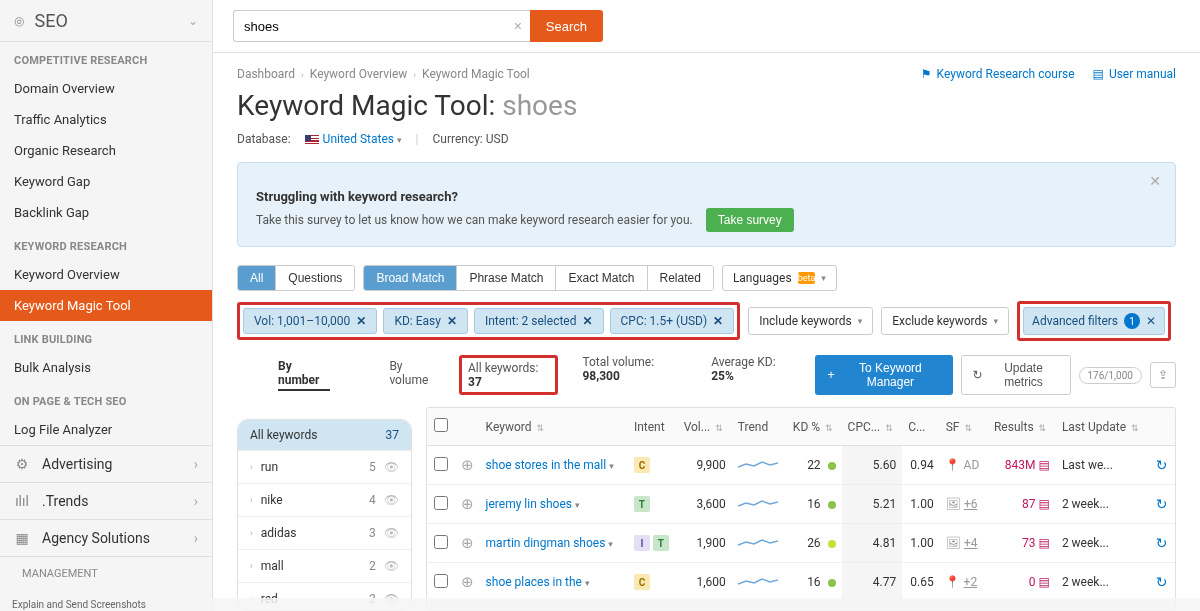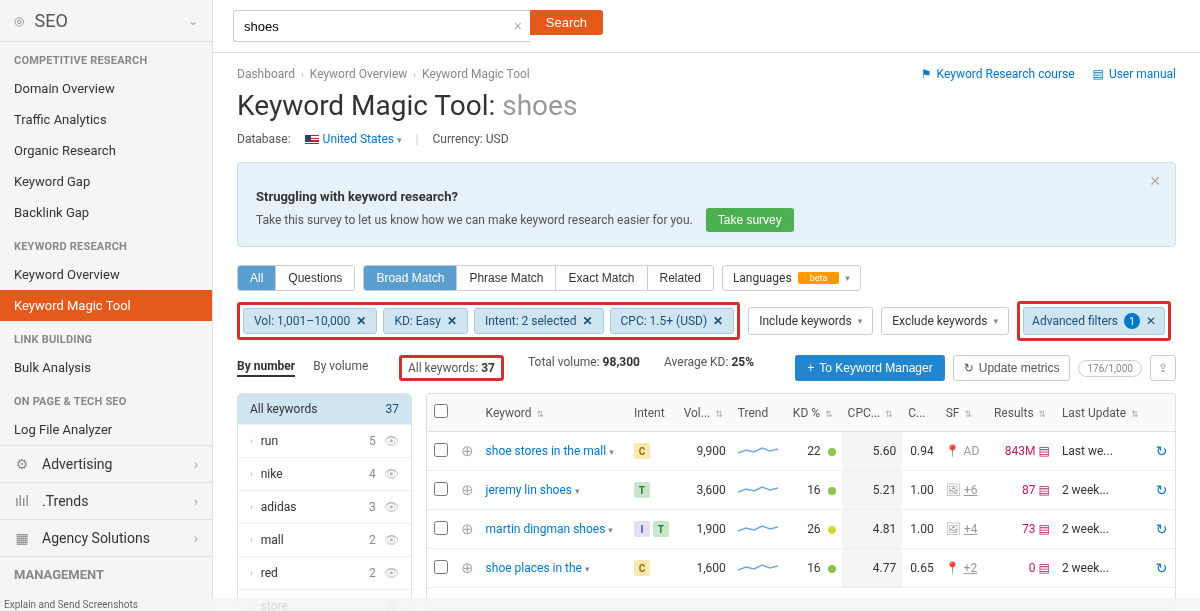--- a/index.html
+++ b/index.html
@@ -11,27 +11,27 @@
 .sidebar-header .icon { margin-right: 10px; color: #888; }
 .sidebar-header .title { flex: 1; font-size: 18px; color: #555; }
 .sidebar-header .chev { color: #aaa; }
 .sidebar-section-title { padding: 12px 14px 6px; font-size: 11px; font-weight: 700; color: #888; letter-spacing: 0.2px; }
 .sidebar-item { display: block; padding: 8px 14px; font-size: 13px; color: #333; cursor: pointer; }
 .sidebar-item.active { background: #e55a1a; color: #fff; }
 .sidebar-big { display: flex; align-items: center; padding: 10px 14px; font-size: 14px; color: #333; cursor: pointer; border-top: 1px solid #e0e0e0; }
 .sidebar-big .bicon { margin-right: 12px; width: 16px; text-align: center; color: #888; }
 .sidebar-big .chev { color: #aaa; }
 .sidebar-footer { border-top: 1px solid #e0e0e0; }
-.sidebar-footer .section-title { padding: 10px 14px 4px; font-size: 13px; color: #888; font-weight: 700; }
+.sidebar-footer .section-title { padding: 10px 22px 4px; font-size: 11px; color: #888; font-weight: 400; }
 .sidebar-footer .my-reports { display: flex; align-items: center; justify-content: space-between; padding: 6px 14px; font-size: 13px; }
 .topbar { display: flex; align-items: center; padding: 10px 20px; border-bottom: 1px solid #e0e0e0; background: #fff; gap: 0; }
 .search-box { flex: 0 0 370px; display: flex; }
 .search-input { flex: 1; height: 32px; border: 1px solid #ccc; border-right: none; border-radius: 3px 0 0 3px; padding: 0 10px; font-size: 13px; }
 .search-clear { width: 24px; height: 32px; border: 1px solid #ccc; border-left: none; border-right: none; background: #fff; color: #aaa; cursor: pointer; display: flex; align-items: center; justify-content: center; font-size: 14px; }
-.search-btn { height: 25px; padding: 0 16px; background: #e55a1a; color: #fff; border: none; border-radius: 0 3px 3px 0; font-size: 13px; cursor: pointer; }
+.search-btn { height: 32px; padding: 0 16px; background: #e55a1a; color: #fff; border: none; border-radius: 0 3px 3px 0; font-size: 13px; cursor: pointer; }
 .breadcrumb-row { display: flex; align-items: center; justify-content: space-between; padding: 14px 24px 8px; }
 .breadcrumb { font-size: 12px; color: #888; }
 .breadcrumb .sep { margin: 0 6px; font-size: 9px; color: #aaa; }
 .top-links { display: flex; gap: 18px; font-size: 12px; color: #0077cc; }
 .top-links span { display: flex; align-items: center; gap: 5px; cursor: pointer; }
 .page-title-row { padding: 0 24px 10px; }
 .page-title { font-size: 28px; font-weight: 400; color: #333; }
 .page-title .kw { color: #999; }
 .meta-row { display: flex; align-items: center; gap: 14px; padding: 0 24px 16px; font-size: 12px; color: #555; }
 .meta-row .link { color: #0077cc; cursor: pointer; }
@@ -42,45 +42,45 @@
 .banner-title { font-size: 13px; font-weight: 700; margin-bottom: 4px; margin-top: 12px; }
 .banner-text { font-size: 12px; color: #555; display: inline; }
 .banner-btn { display: inline-block; margin-left: 10px; background: #4caf50; color: #fff; border: none; padding: 5px 12px; border-radius: 3px; font-size: 12px; cursor: pointer; }
 .banner-close { position: absolute; top: 10px; right: 14px; color: #aaa; font-size: 14px; cursor: pointer; }
 .tab-row { display: flex; align-items: flex-end; gap: 8px; padding: 0 24px 10px; flex-wrap: wrap; }
 .tab-group { display: flex; border: 1px solid #ccc; border-radius: 3px; overflow: hidden; }
 .tab-group button { border: none; border-right: 1px solid #ccc; background: #fff; padding: 5px 12px; font-size: 12px; cursor: pointer; color: #333; }
 .tab-group button:last-child { border-right: none; }
 .tab-group button.active { background: #5a9ecf; color: #fff; }
 .lang-btn { display: flex; align-items: center; gap: 6px; border: 1px solid #ccc; border-radius: 3px; padding: 5px 10px; background: #fff; cursor: pointer; font-size: 12px; }
-.badge-beta { background: #f90; color: #fff; font-size: 9px; padding: 1px 12px; border-radius: 2px; }
+.badge-beta { background: #f90; color: #fff; font-size: 9px; padding: 1px 0; border-radius: 2px; }
 .chev-down { font-size: 9px; color: #888; }
 .filter-row { display: flex; align-items: center; gap: 8px; padding: 0 24px 14px; flex-wrap: wrap; }
 .red-box { border: 3px solid #d32f2f; border-radius: 3px; padding: 3px; display: flex; gap: 6px; }
 .red-box-single { border: 3px solid #d32f2f; border-radius: 3px; padding: 3px; display: flex; gap: 0; }
 .filter-chip { display: flex; align-items: center; gap: 6px; background: #d0e5f2; border: 1px solid #a6cce5; border-radius: 3px; padding: 5px 10px; font-size: 12px; color: #1a5080; cursor: pointer; }
 .filter-chip .x { font-weight: 700; font-size: 12px; cursor: pointer; }
 .filter-dd { display: flex; align-items: center; gap: 6px; border: 1px solid #ccc; border-radius: 3px; padding: 6px 10px; background: #fff; cursor: pointer; font-size: 12px; }
 .adv-chip { display: flex; align-items: center; gap: 6px; background: #d0e5f2; border: 1px solid #a6cce5; border-radius: 3px; padding: 5px 8px; font-size: 12px; color: #1a5080; cursor: pointer; }
 .adv-count { display: inline-flex; align-items: center; justify-content: center; width: 16px; height: 16px; border-radius: 50%; background: #0077cc; color: #fff; font-size: 10px; }
 .stats-row { display: flex; align-items: center; gap: 20px; padding: 0 24px 12px; font-size: 12px; }
 .stats-left { display: flex; gap: 18px; }
-.stats-left span { cursor: pointer; color: #555; }
+.stats-left span { cursor: pointer; color: #555; margin-left: 41px; }
 .stats-left span.active { font-weight: 700; border-bottom: 2px solid #333; padding-bottom: 2px; color: #333; }
 .stats-mid { display: flex; gap: 24px; align-items: flex-start; margin-left: auto; margin-right: auto; }
 .stats-mid > span { color: #555; }
 .stats-mid strong { color: #333; font-weight: 700; }
 .stats-box { border: 3px solid #d32f2f; border-radius: 3px; padding: 3px 6px; }
 .stats-right { display: flex; gap: 8px; align-items: center; margin-left: auto; }
 .btn-blue { background: #2185d0; color: #fff; border: none; padding: 6px 12px; border-radius: 3px; font-size: 12px; cursor: pointer; display: flex; align-items: center; gap: 5px; }
 .btn-out { background: #fff; border: 1px solid #ccc; padding: 5px 10px; border-radius: 3px; font-size: 12px; cursor: pointer; display: flex; align-items: center; gap: 5px; color: #555; }
 .pill { border: 1px solid #ccc; border-radius: 12px; padding: 2px 8px; font-size: 10px; color: #888; }
 .export-icon { border: 1px solid #ccc; border-radius: 3px; padding: 5px 7px; cursor: pointer; color: #888; }
 .content-row { display: flex; gap: 14px; padding: 0 24px; flex: 1; overflow: hidden; }
-.kw-panel { width: 175px; border: 1px solid #e0e0e0; border-radius: 5px; overflow: hidden; flex-shrink: 0; }
+.kw-panel { width: 175px; border: 1px solid #e0e0e0; border-radius: 11px; overflow: hidden; flex-shrink: 0; margin-top: 12px; }
 .kw-panel-header { display: flex; align-items: center; justify-content: space-between; padding: 8px 12px; background: #d0e5f2; font-size: 12px; }
 .kw-panel-header .count { color: #1a5080; }
 .kw-panel-item { display: flex; align-items: center; padding: 9px 12px; font-size: 12px; border-top: 1px solid #eee; cursor: pointer; gap: 8px; }
 .kw-panel-item .chev { color: #aaa; font-size: 9px; }
 .kw-panel-item .label { flex: 1; color: #333; }
 .kw-panel-item .count { color: #888; }
 .kw-panel-item .eye { color: #bbb; font-size: 12px; }
 .table-panel { flex: 1; border: 1px solid #e0e0e0; border-radius: 3px; overflow: hidden; min-width: 0; }
 .tbl { width: 100%; border-collapse: collapse; font-size: 12px; }
 .tbl th { text-align: left; padding: 10px 6px; font-weight: 400; color: #555; border-bottom: 1px solid #e0e0e0; background: #fafafa; white-space: nowrap; }
@@ -96,21 +96,21 @@
 .num-right { text-align: right; }
 .trend-spark { display: inline-block; width: 40px; height: 14px; }
 .kd-dot { display: inline-block; width: 8px; height: 8px; border-radius: 50%; vertical-align: middle; margin-left: 4px; }
 .kd-green { background: #8bc34a; }
 .kd-yellow { background: #cddc39; }
 .serp-icon { color: #999; font-size: 12px; cursor: pointer; }
 .results-badge { display: inline-flex; align-items: center; gap: 3px; color: #be185d; }
 .refresh-icon { color: #0077cc; font-size: 14px; cursor: pointer; }
 .col-cpc { background: #f5f5f5; }
 input[type="checkbox"] { width: 14px; height: 14px; cursor: pointer; }
-.status-line { position: absolute; bottom: 0; left: 0; right: 0; padding: 1px 4px; font-size: 10px; color: #666; background: rgba(245,245,245,0.85); white-space: nowrap; overflow: hidden; text-overflow: ellipsis; }
+.status-line { position: absolute; bottom: 0; left: 0; right: 0; padding: 1px 12px; font-size: 10px; color: #666; background: rgba(245,245,245,0.85); white-space: nowrap; overflow: hidden; text-overflow: ellipsis; }
 </style>
 </head>
 <body>
 
 <div class="app">
   <div class="sidebar">
     <div class="sidebar-header">
       <span class="icon">◎</span>
       <span class="title">SEO</span>
       <span class="chev">⌄</span>

